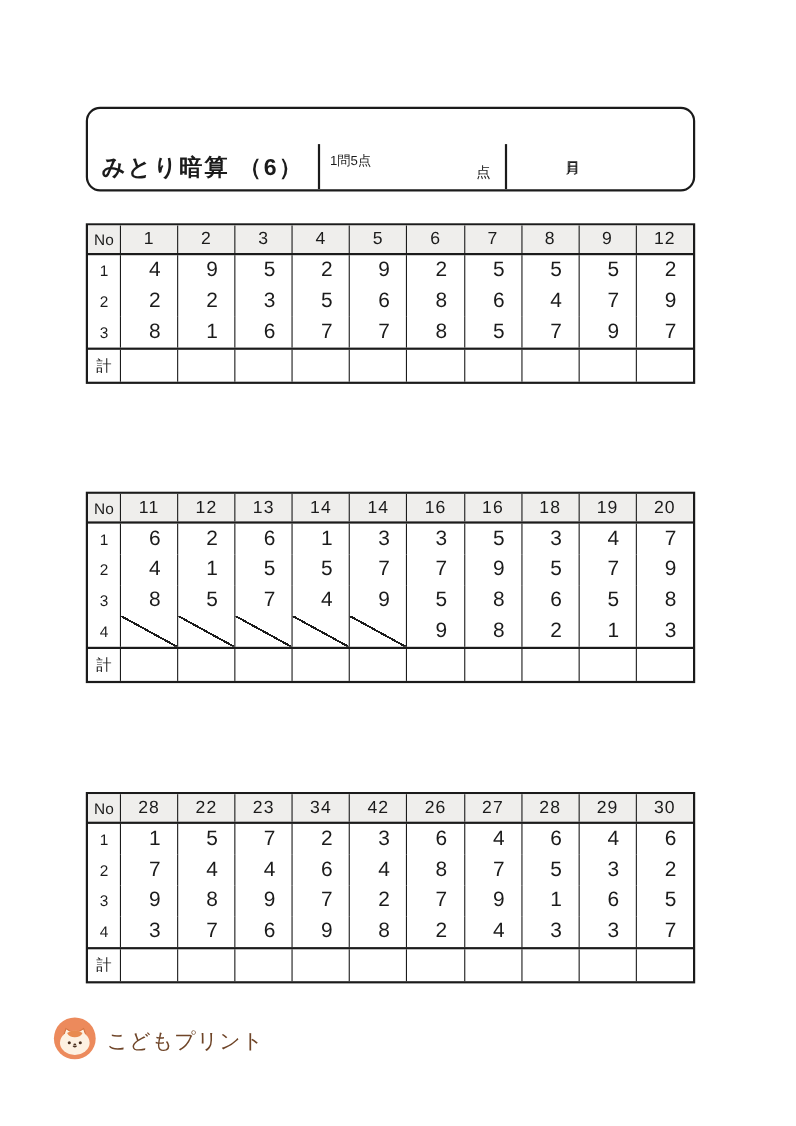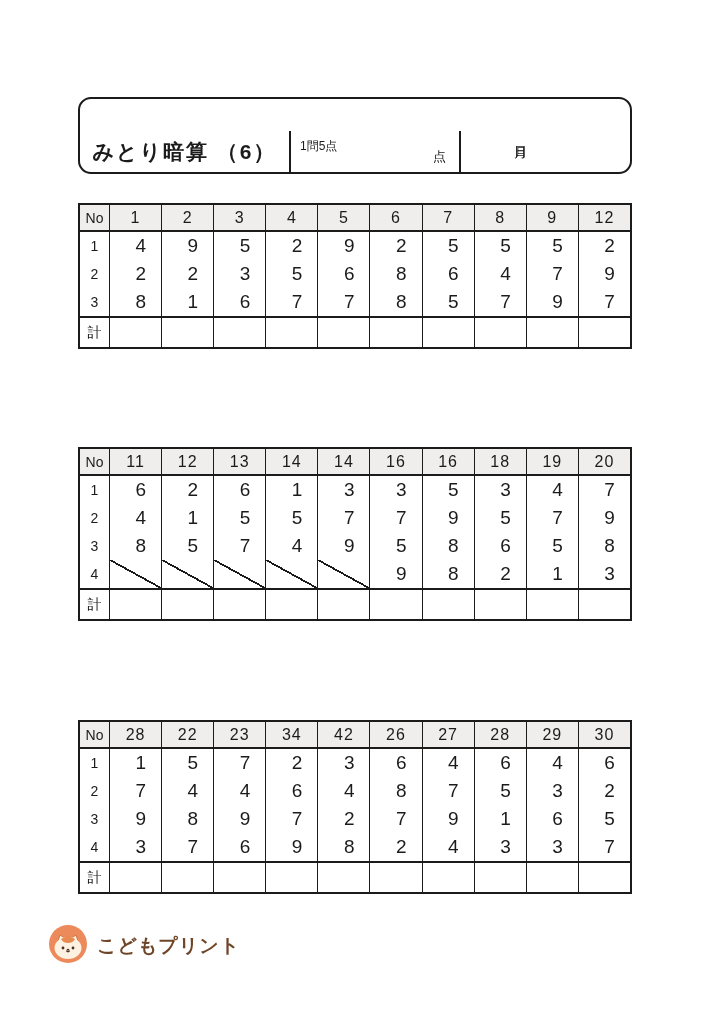--- a/index.html
+++ b/index.html
@@ -43,21 +43,21 @@
   .answer-cell{justify-content:center;}
   .slash{
     background-image:linear-gradient(to top right,
       transparent calc(50% - 0.9px),
       #1b1b1b calc(50% - 0.9px),
       #1b1b1b calc(50% + 0.9px),
       transparent calc(50% + 0.9px));
   }
   
   .logo{position:absolute;left:48px;top:924px;display:flex;align-items:center;gap:9px;}
-  .logo-text{font-size:19px;font-weight:bold;color:#6f4528;letter-spacing:1px;}
+  .logo-text{font-size:19px;font-weight:normal;color:#6f4528;letter-spacing:1px;}
 </style>
 </head>
 <body>
 
 <div class="page">
 
   <div class="header-box">
     <div class="h-cell h-title">みとり暗算 （6）</div>
     <div class="h-cell h-score">
       <span class="score-note">1問5点</span>

